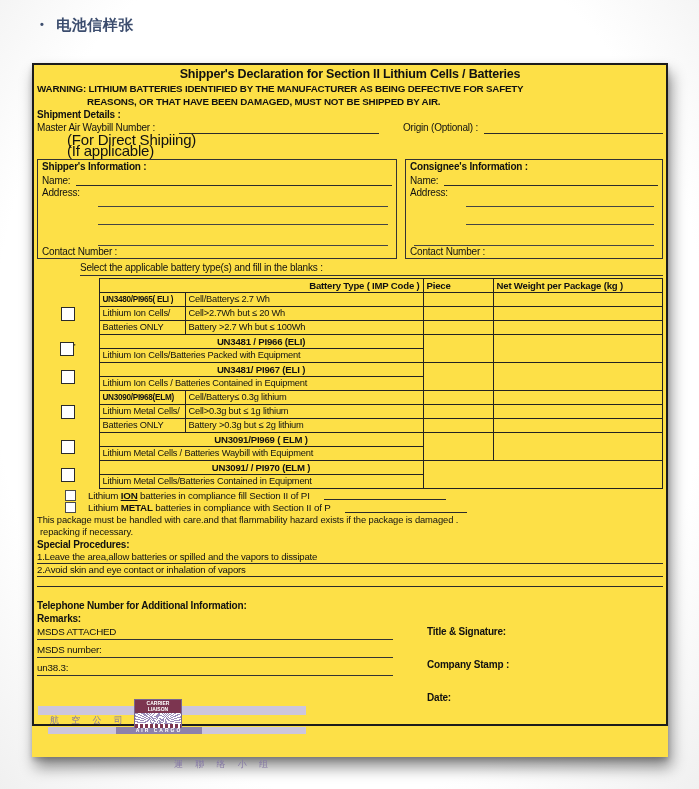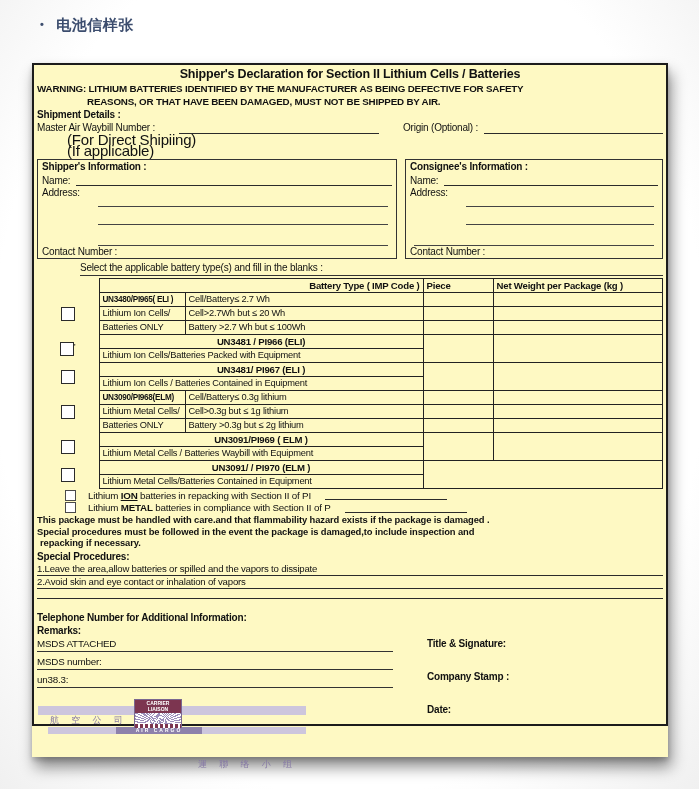--- a/index.html
+++ b/index.html
@@ -4,21 +4,21 @@
 <style>
   html,body{margin:0;padding:0;}
   body{
     width:699px;height:789px;position:relative;overflow:hidden;
     font-family:"Liberation Sans", sans-serif;color:#111;
     background:radial-gradient(ellipse at 50% 45%, #ffffff 72%, #f0f0f0 100%);
   }
   .slide-title{position:absolute;top:16px;left:40px;font-size:15px;font-weight:600;color:#3c4d6e;letter-spacing:.5px;}
   .slide-title .dot{font-size:11px;margin-right:12px;position:relative;top:-2px;}
 
-  .page{position:absolute;left:32px;top:63px;width:636px;height:694px;background:#fef9c3;
+  .page{position:absolute;left:32px;top:63px;width:636px;height:694px;background:#fde047;
     box-shadow:3px 10px 14px rgba(0,0,0,.45),0 3px 5px rgba(0,0,0,.18);}
   .sheet{box-sizing:border-box;position:absolute;left:0;top:0;width:636px;height:663px;
     border:2px solid #1c1c1c;padding:2px 3px 0 3px;font-size:10px;letter-spacing:-.2px;overflow:hidden;}
 
   .b{font-weight:bold;}
   .center{text-align:right;}
   .ftitle{font-size:12.5px;font-weight:bold;text-align:center;line-height:15px;}
   .warn{font-size:9.8px;font-weight:bold;line-height:13px;}
   .warn2{margin-left:36px;padding-left:14px;}
   .lh{line-height:13px;}
@@ -47,41 +47,41 @@
   .cbx{width:12px;height:12px;border:1.6px solid #2b2b2b;background:#fff;display:inline-block;vertical-align:middle;}
   .cbx.small{width:9px;height:9px;border:1.2px solid #4a4a4a;}
   .cbmark{font-size:9px;vertical-align:top;}
 
   .comp-row{display:flex;align-items:center;height:12.5px;margin-left:28px;font-size:9.8px;}
   .comp-row .txt{margin-left:12px;}
   .comp-row .word-u{font-weight:bold;text-decoration:underline;}
   .comp-row .word{font-weight:bold;}
   .cline{display:inline-block;border-bottom:1.3px solid #2b2b2b;width:122px;height:9px;margin-left:14px;}
 
-  .para{font-size:9.4px;line-height:11.5px;letter-spacing:-.1px;font-weight:bold;}
+  .para{font-size:9.4px;line-height:11.5px;letter-spacing:-.1px;}
   .sp-head{font-weight:bold;font-size:10px;line-height:13px;margin-top:1px;}
   .proc{font-size:9.6px;line-height:12px;border-bottom:1.3px solid #2b2b2b;}
   .proc-gap{height:9px;border-bottom:1.3px solid #2b2b2b;}
 
   .phone-head{font-weight:bold;font-size:10px;line-height:13px;margin-top:12px;}
   .remarks{font-weight:bold;font-size:10px;line-height:13px;}
   .foot{display:flex;margin-top:1px;}
   .foot-left{width:356px;}
   .foot-left .fl-text{font-size:9.8px;line-height:12px;border-bottom:1.6px solid #333;padding-bottom:1px;margin-bottom:4px;}
   .foot-right{flex:1;position:relative;padding-left:34px;}
   .fr-item{position:absolute;font-weight:bold;font-size:10px;left:34px;}
 
   .banner{position:absolute;left:6px;top:638px;width:302px;height:36px;}
   .strip-top{position:absolute;left:0;top:5px;width:268px;height:9px;background:#cdc6dd;}
   .strip-bot{position:absolute;left:10px;top:26px;width:258px;height:7px;background:#cdc6dd;}
   .strip-dark{position:absolute;left:78px;top:26px;width:86px;height:7px;background:#8d81ab;color:#fff;
     font-size:5px;font-weight:bold;letter-spacing:2px;text-align:center;line-height:7px;}
   .cn{position:absolute;top:13px;font-size:9px;letter-spacing:5px;color:#8578a5;font-family:"Liberation Serif", serif;}
   .cn.left{left:12px;}
-  .cn.right{left:160px;margin-top:44px;}
+  .cn.right{left:136px;margin-top:44px;}
   .logo{position:absolute;left:96px;top:-2px;width:48px;height:29px;border:1px solid #7a6890;background:#fff;box-sizing:border-box;}
   .logo .band{background:#7c3550;color:#fff;font-size:5px;font-weight:bold;text-align:center;line-height:5.5px;padding:1px 0;}
   .logo .fan{height:11px;background:repeating-conic-gradient(from -55deg at 50% 100%, #9c8fbb 0 3deg, #ffffff 3deg 7deg);}
   .logo .dots{height:4px;background:repeating-linear-gradient(90deg, #7c3550 0 3px, #ffffff 3px 5px);}
 </style>
 </head>
 <body>
 
 <div class="slide-title">
   <span class="dot">•</span><span>电池信样张</span>
@@ -221,31 +221,30 @@
         <td rowspan="2" colspan="2"></td>
       </tr>
       <tr>
         <td colspan="2">Lithium Metal Cells/Batteries Contained in Equipment</td>
       </tr>
     </tbody>
       </table>
 
     <div class="comp-row">
       <span class="cbx small"></span>
-      <span class="txt"><span>Lithium </span><span class="word-u">ION</span><span> batteries in repacking with Section II of PI</span></span>
+      <span class="txt"><span>Lithium </span><span class="word-u">ION</span><span> batteries in compliance fill Section II of PI</span></span>
       <span class="cline"></span>
     </div>
     <div class="comp-row">
       <span class="cbx small"></span>
       <span class="txt"><span>Lithium </span><span class="word">METAL</span><span> batteries in compliance with Section II of P</span></span>
       <span class="cline"></span>
     </div>
 
     <div class="para">This package must be handled with care.and that flammability hazard exists if the package is damaged .</div>
-    <div class="para">Special procedures must be followed in the event the package is damaged,to include inspection and</div>
     <div class="para" style="padding-left:3px">repacking if necessary.</div>
 
     <div class="sp-head">Special Procedures:</div>
     <div class="proc">1.Leave the area,allow batteries or spilled and the vapors to dissipate</div>
     <div class="proc">2.Avoid skin and eye contact or inhalation of vapors</div>
     <div class="proc-gap"></div>
 
     <div class="phone-head">Telephone Number for Additional Information:</div>
     <div class="remarks">Remarks:</div>
 

